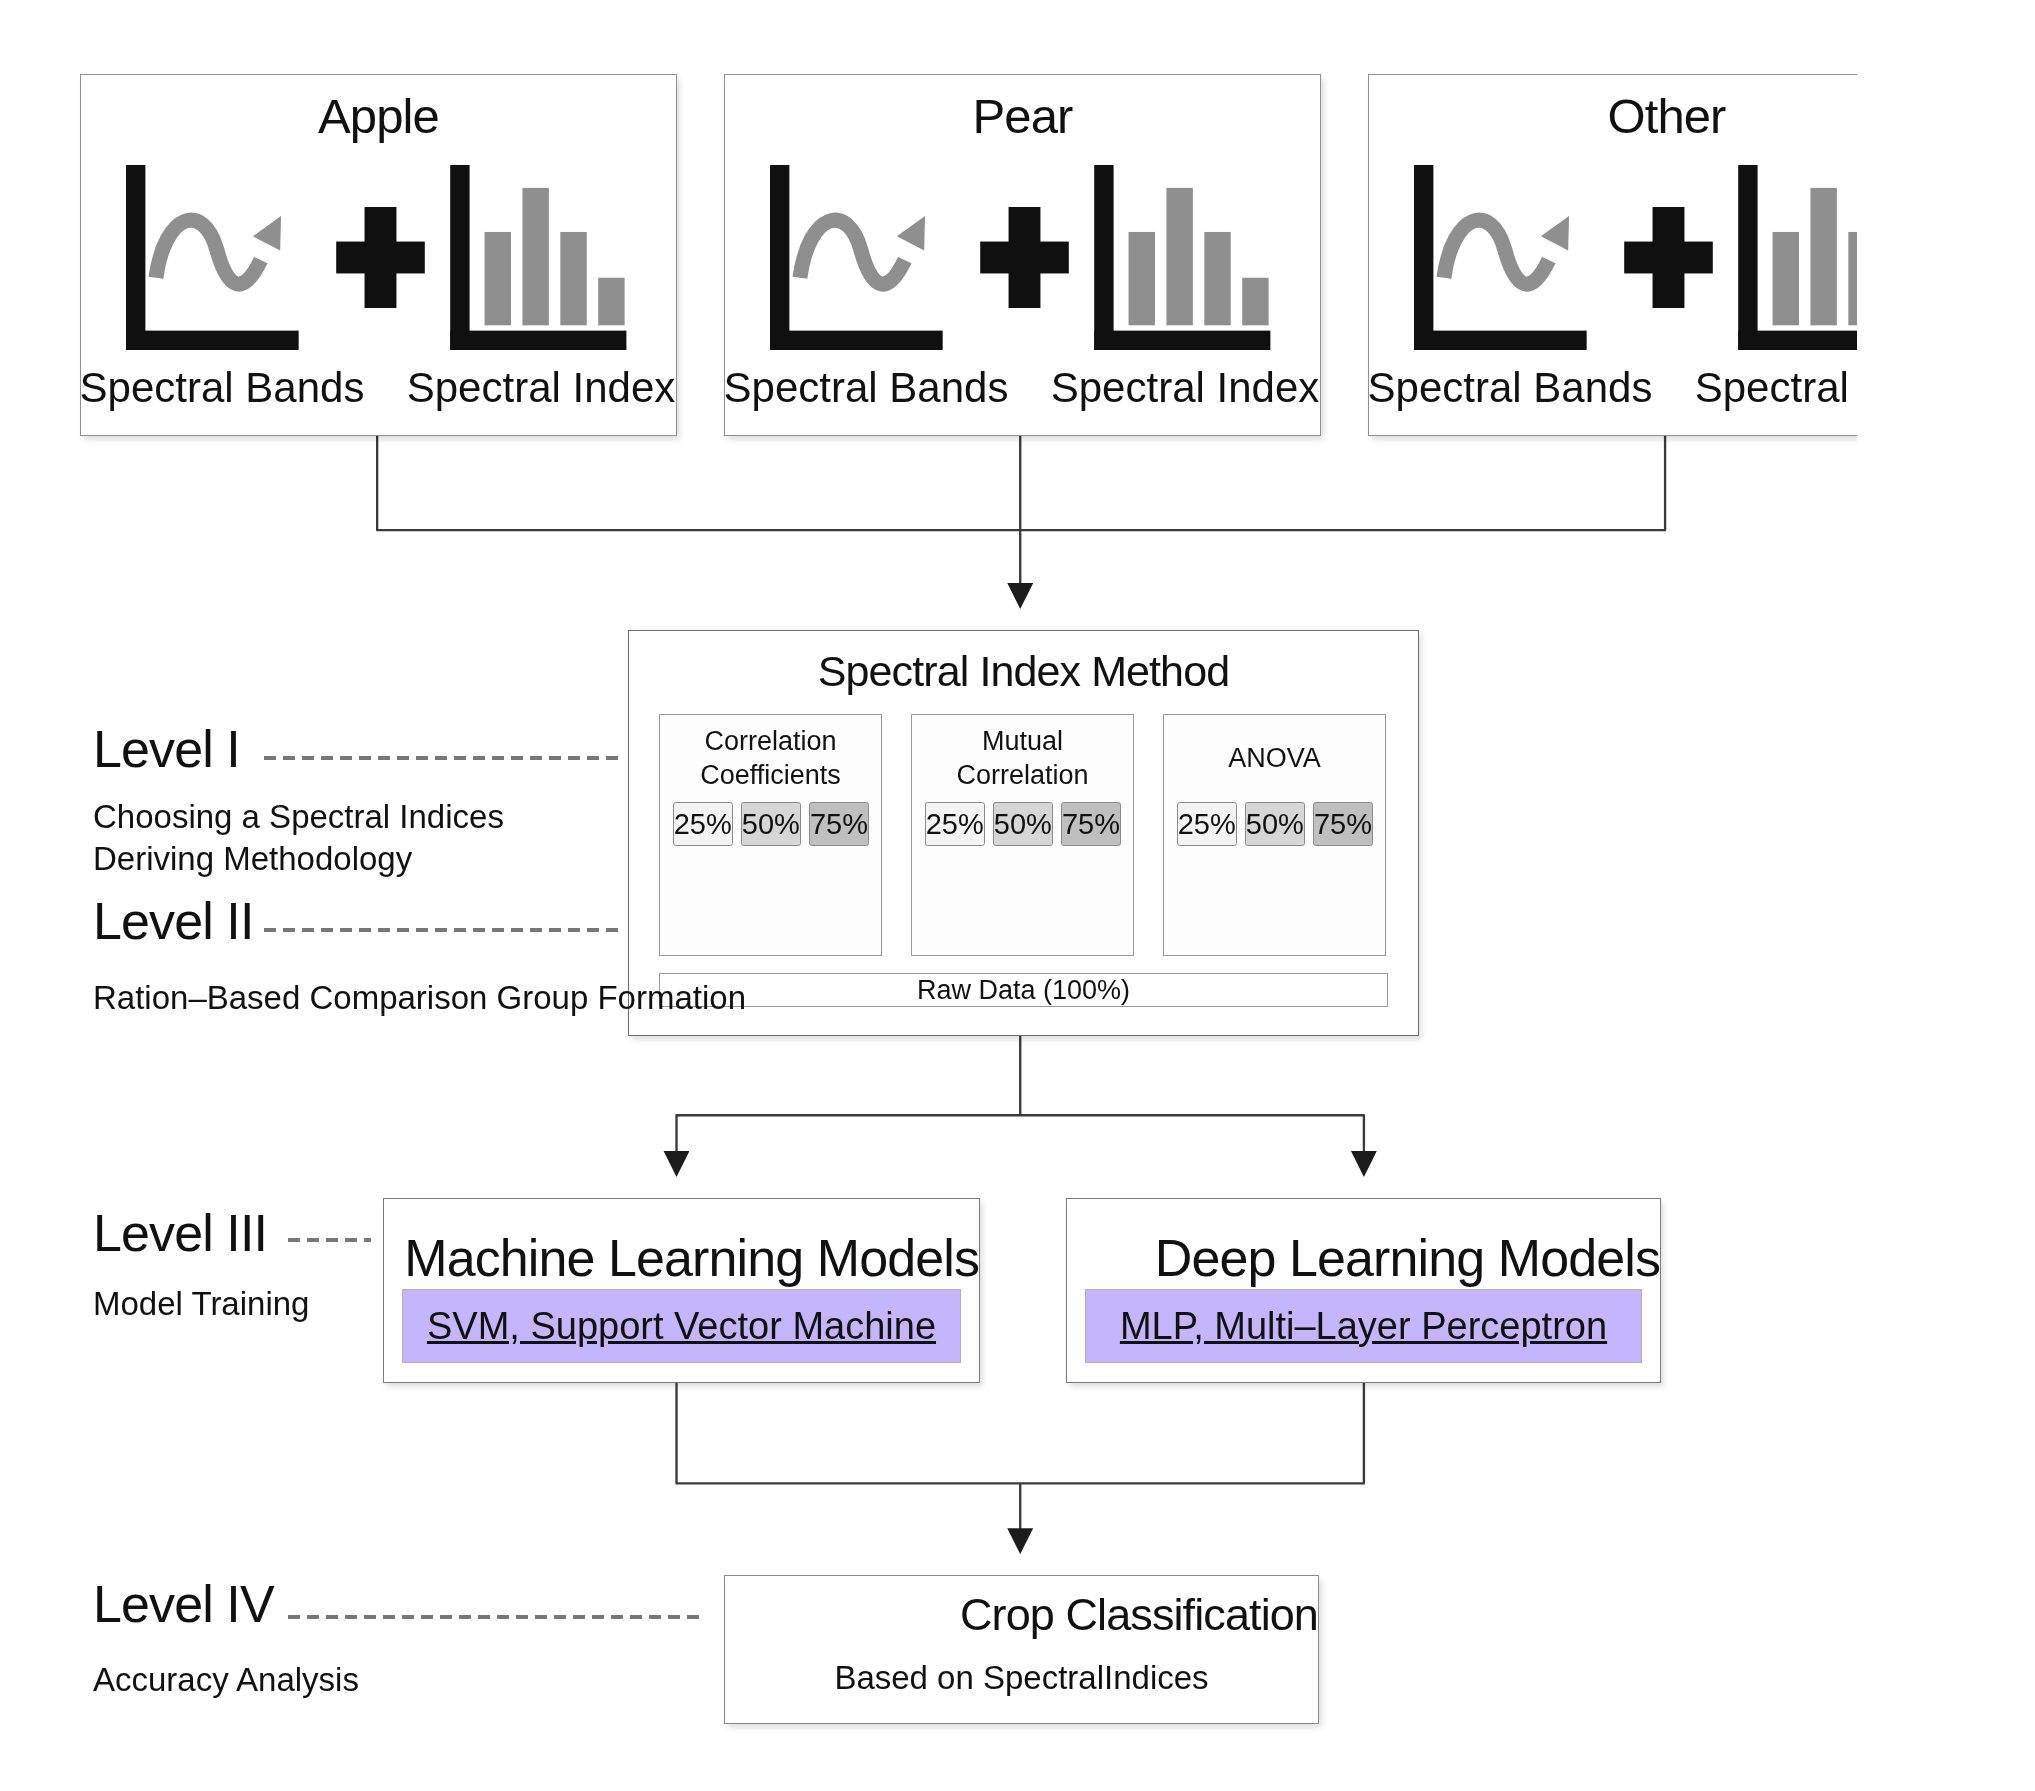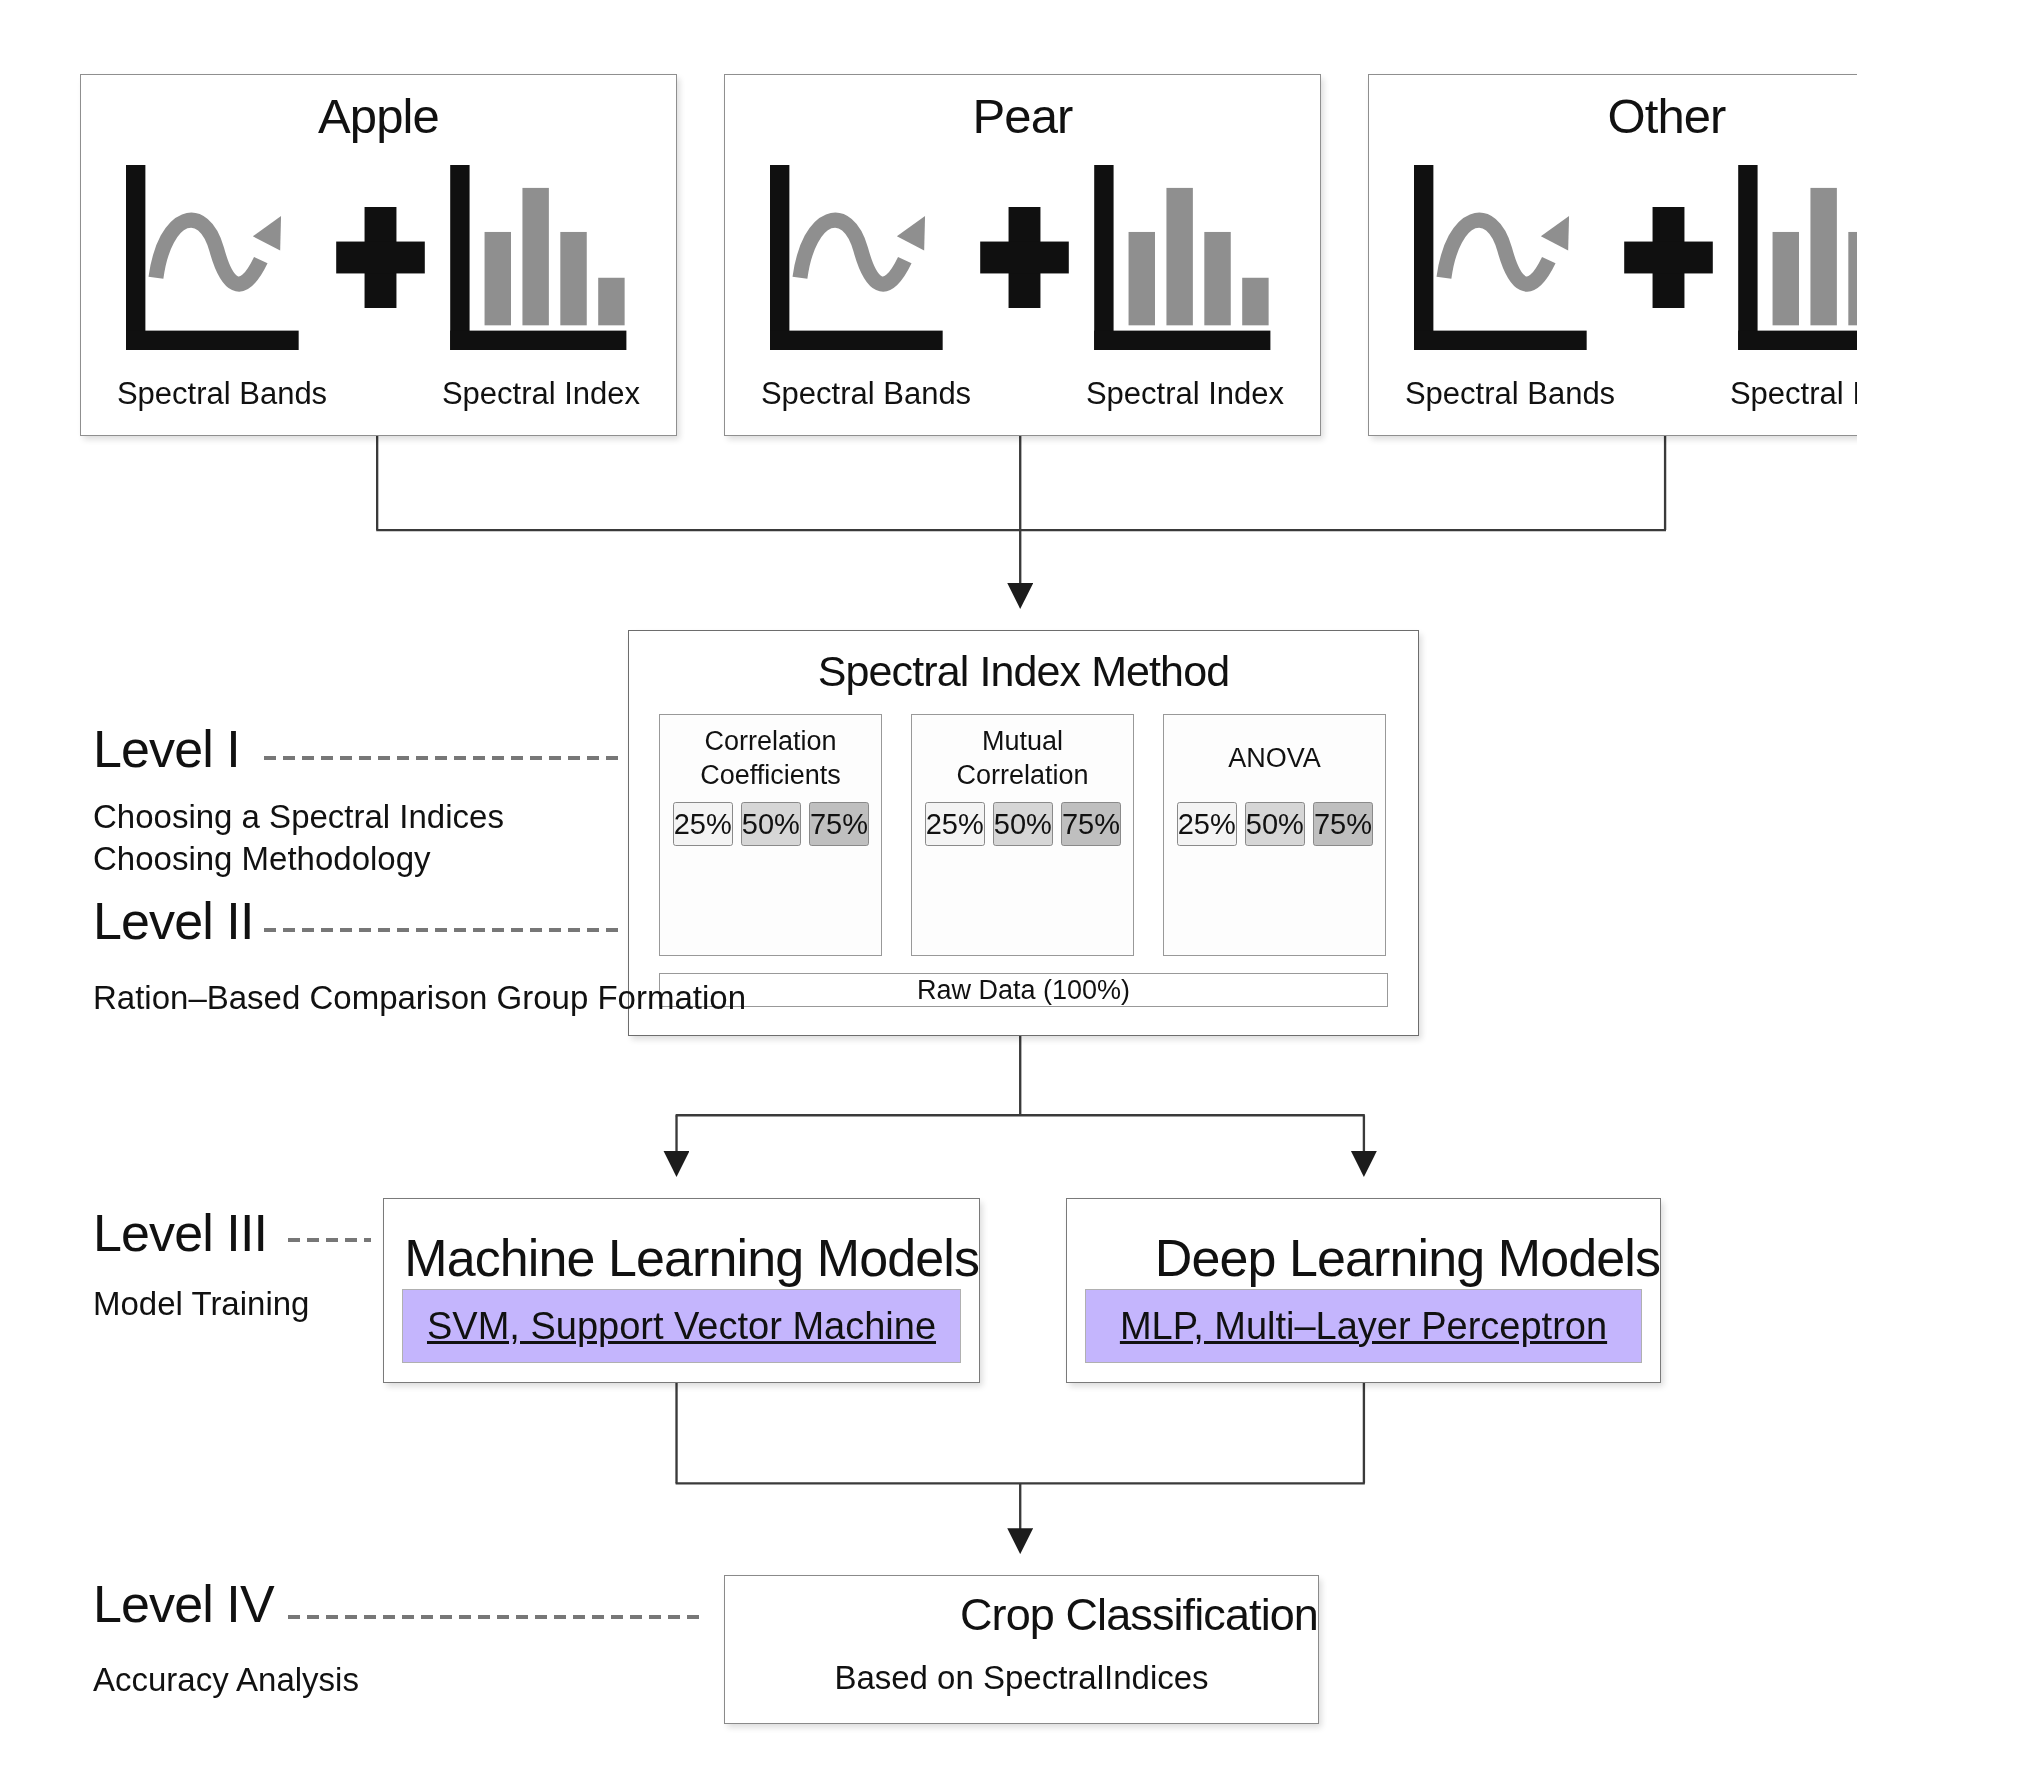--- a/index.html
+++ b/index.html
@@ -7,21 +7,21 @@
           font-family:"Liberation Sans","DejaVu Sans",sans-serif;color:#111;}
 
   
   .box{position:absolute;background:#fff;border:1.8px solid #8f8f8f;box-shadow:2.7px 3.6px 6.3px rgba(0,0,0,.14);}
   .crop-box{width:595px;height:360px;top:74px;}
   .crop-title{position:absolute;top:12.7px;left:0;width:100%;text-align:center;
               font-size:49px;font-weight:500;letter-spacing:-0.9px;}
   .icon-row{position:absolute;top:90px;left:0;width:100%;display:flex;
             justify-content:center;align-items:center;gap:25px;}
   .crop-label{position:absolute;bottom:23.5px;transform:translateX(-50%);
-              font-size:31px;white-space:nowrap;}
+              font-size:42px;white-space:nowrap;}
   .lbl-bands{left:141px;}
   .lbl-index{left:460px;}
 
   
   .method-box{left:628px;top:630px;width:789px;height:404px;border-color:#6d6d6d;}
   .method-title{position:absolute;top:16.3px;left:0;width:100%;text-align:center;
                 font-size:43px;font-weight:500;letter-spacing:-0.9px;}
   .columns{position:absolute;left:30px;top:83px;width:729px;display:flex;gap:29px;}
   .m-col{width:223px;height:242px;background:#fdfdfd;border:1.8px solid #999;
          box-sizing:border-box;position:relative;}
@@ -207,21 +207,21 @@
       </div>
 
     </div>
     <div class="raw-bar">Raw Data (100%)</div>
   </div>
 
   <div class="level-name" style="left:93px;top:719px;">Level I</div>
   <div class="dashline" style="left:264px;top:756px;width:356px;"></div>
   <div class="level-desc" style="left:93px;top:796px;">
     <div>Choosing a Spectral Indices</div>
-    <div>Choosing Methodology</div>
+    <div>Deriving Methodology</div>
   </div>
 
   <div class="level-name" style="left:93px;top:891px;">Level II</div>
   <div class="dashline" style="left:264px;top:928px;width:356px;"></div>
   <div class="level-desc" style="left:93px;top:977px;">
     <div>Ration–Based Comparison Group Formation</div>
   </div>
 
   <div class="level-name" style="left:93px;top:1203px;">Level III</div>
   <div class="dashline" style="left:288px;top:1238px;width:83px;"></div>

